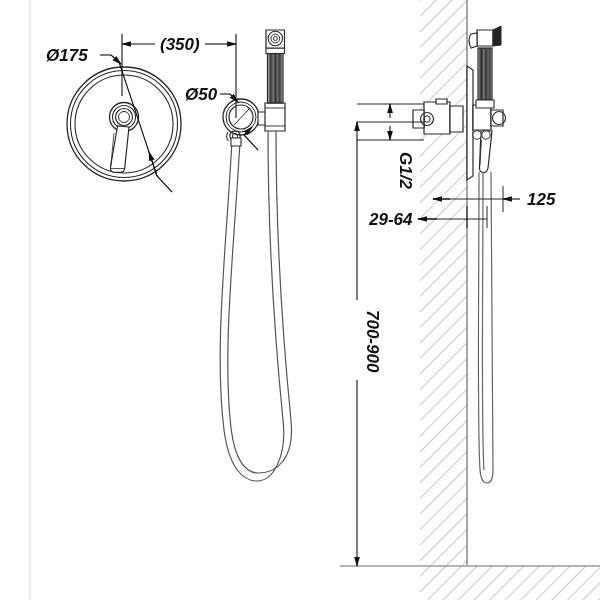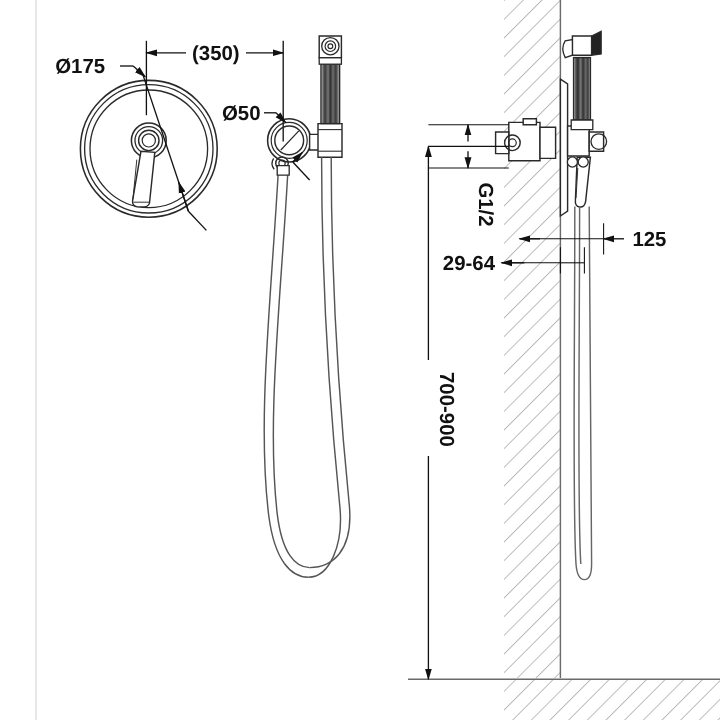--- a/index.html
+++ b/index.html
@@ -2,21 +2,21 @@
 <html><head>
 <meta charset="utf-8">
 <title>Technical Drawing</title>
 <style>
   html,body{margin:0;padding:0;background:#ffffff;}
   body{
     width:600px;height:600px;overflow:hidden;
     font-family:"Liberation Sans", sans-serif;
     color:#111;
   }
-  #sheet{position:relative;width:600px;height:467px;background:#fff;}
+  #sheet{position:relative;width:600px;height:467px;background:#fff;font-style:italic;}
   #sheet svg{display:block;width:600px;height:600px;}
   .dimtext{
     font-family:"Liberation Sans", sans-serif;
     font-size:17px;
     font-weight:700;
     fill:#111;
     letter-spacing:0px;
   }
   .dimtext.rot{writing-mode:vertical-rl;}
 </style>

